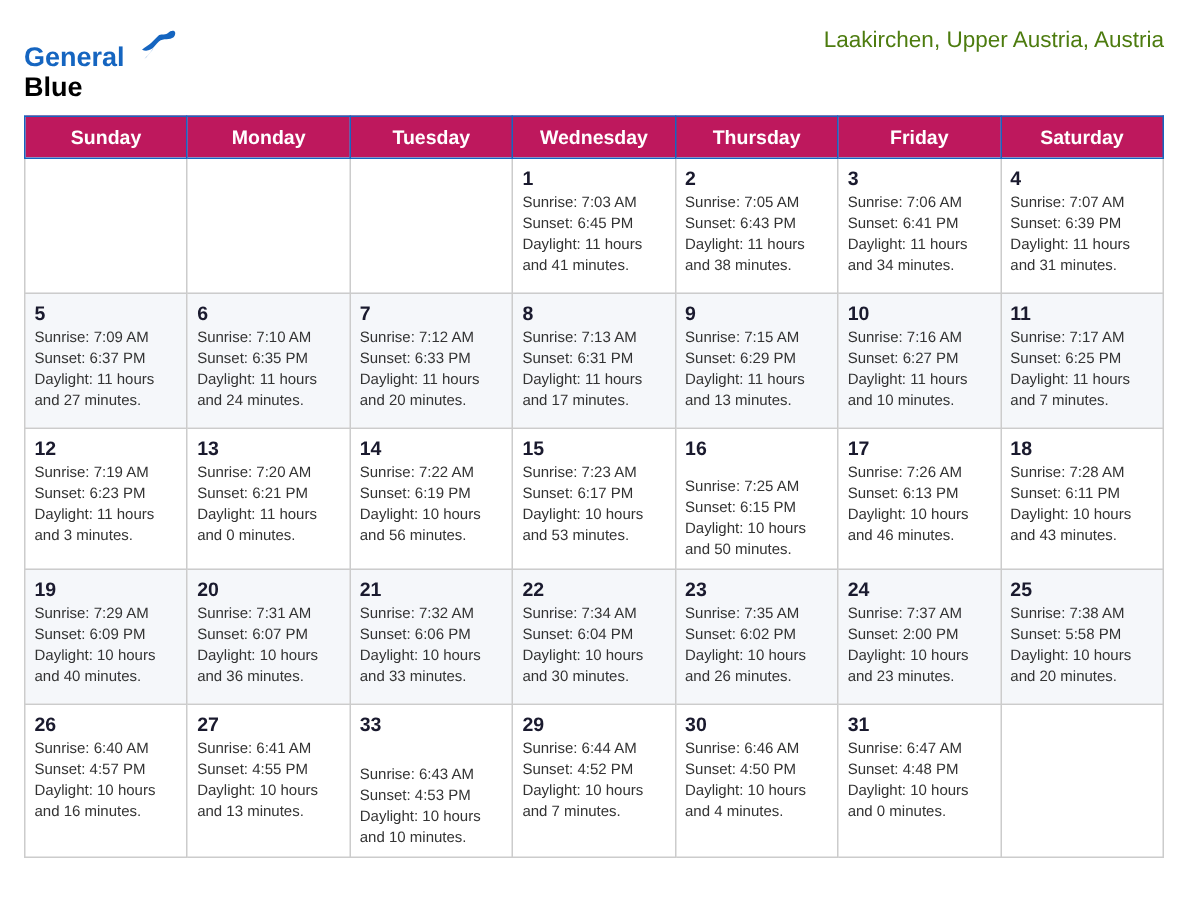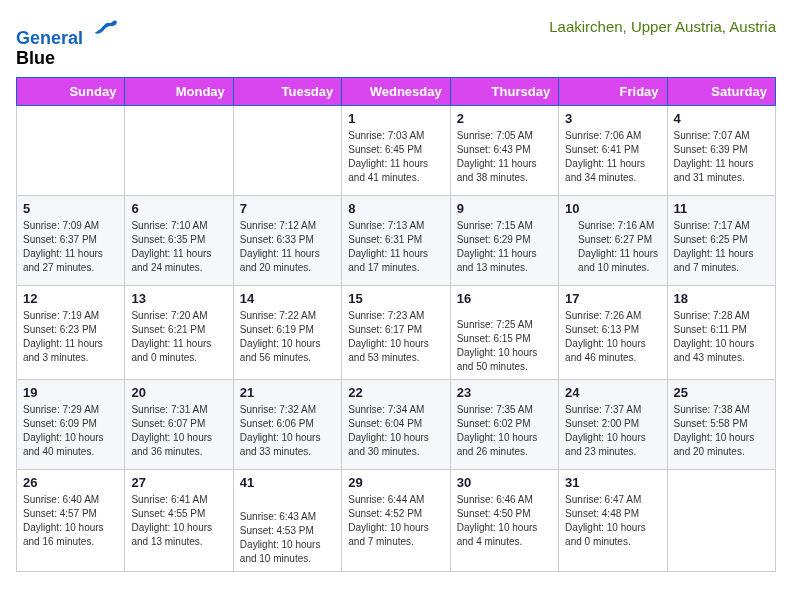--- a/index.html
+++ b/index.html
@@ -49,25 +49,25 @@
       font-size: 15px;
       color: #4d7c0f;
       margin-top: 2px;
     }
     table {
       width: 100%;
       border-collapse: collapse;
       table-layout: fixed;
     }
     thead tr th {
-      background: #d946ef;
+      background: #be185d;
       color: #fff;
       font-size: 13px;
       font-weight: bold;
-      text-align: right;
+      text-align: center;
       padding: 6px 8px;
       border: 1px solid #1565c0;
     }
     tbody tr td {
       border: 1px solid #ccc;
       vertical-align: top;
       padding: 5px 6px;
       height: 90px;
       background: #fff;
     }
@@ -189,21 +189,21 @@
         </td>
         <td>
           <div class="day-number">9</div>
           <div class="day-info" style="white-space: pre-line;">Sunrise: 7:15 AM
 Sunset: 6:29 PM
 Daylight: 11 hours
 and 13 minutes.</div>
         </td>
         <td>
           <div class="day-number">10</div>
-          <div class="day-info" style="white-space: pre-line; margin-left: 13px;">Sunrise: 7:16 AM
+          <div class="day-info" style="white-space: pre-line;">Sunrise: 7:16 AM
 Sunset: 6:27 PM
 Daylight: 11 hours
 and 10 minutes.</div>
         </td>
         <td>
           <div class="day-number">11</div>
           <div class="day-info" style="white-space: pre-line;">Sunrise: 7:17 AM
 Sunset: 6:25 PM
 Daylight: 11 hours
 and 7 minutes.</div>
@@ -320,21 +320,21 @@
 and 16 minutes.</div>
         </td>
         <td>
           <div class="day-number">27</div>
           <div class="day-info" style="white-space: pre-line;">Sunrise: 6:41 AM
 Sunset: 4:55 PM
 Daylight: 10 hours
 and 13 minutes.</div>
         </td>
         <td>
-          <div class="day-number">41</div>
+          <div class="day-number">33</div>
           <div class="day-info" style="white-space: pre-line; margin-top: 20px;">Sunrise: 6:43 AM
 Sunset: 4:53 PM
 Daylight: 10 hours
 and 10 minutes.</div>
         </td>
         <td>
           <div class="day-number">29</div>
           <div class="day-info" style="white-space: pre-line;">Sunrise: 6:44 AM
 Sunset: 4:52 PM
 Daylight: 10 hours

